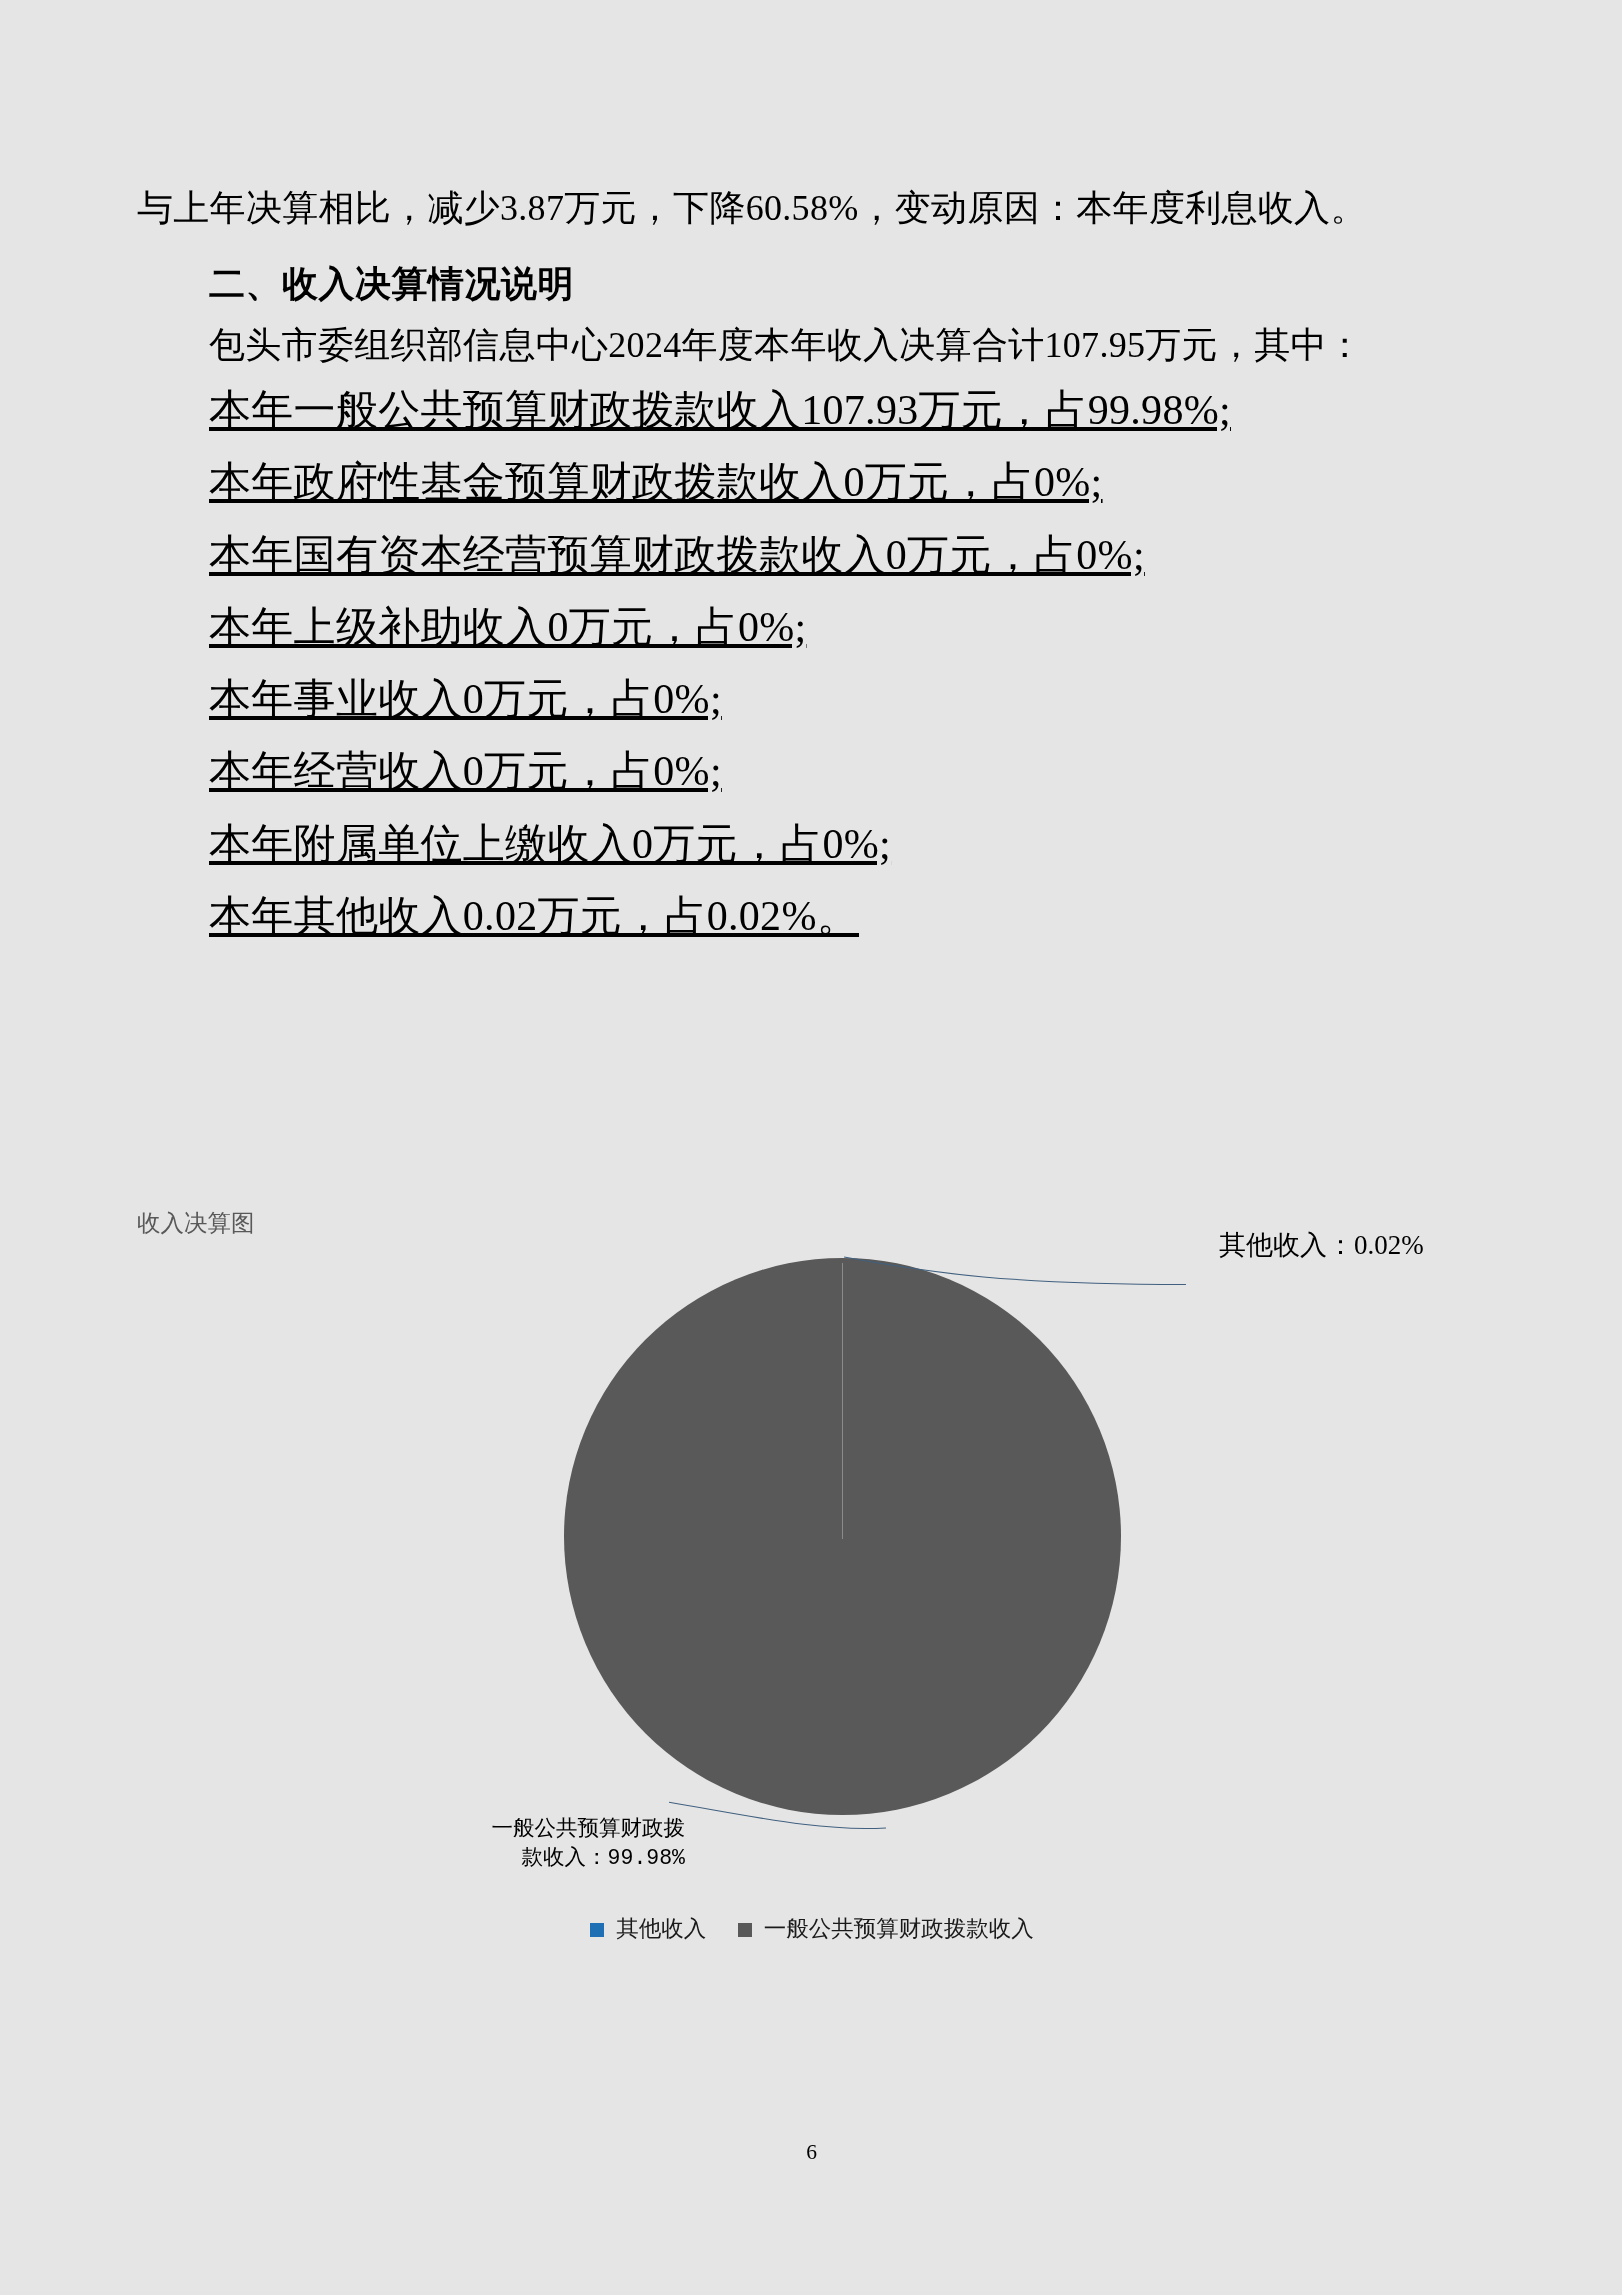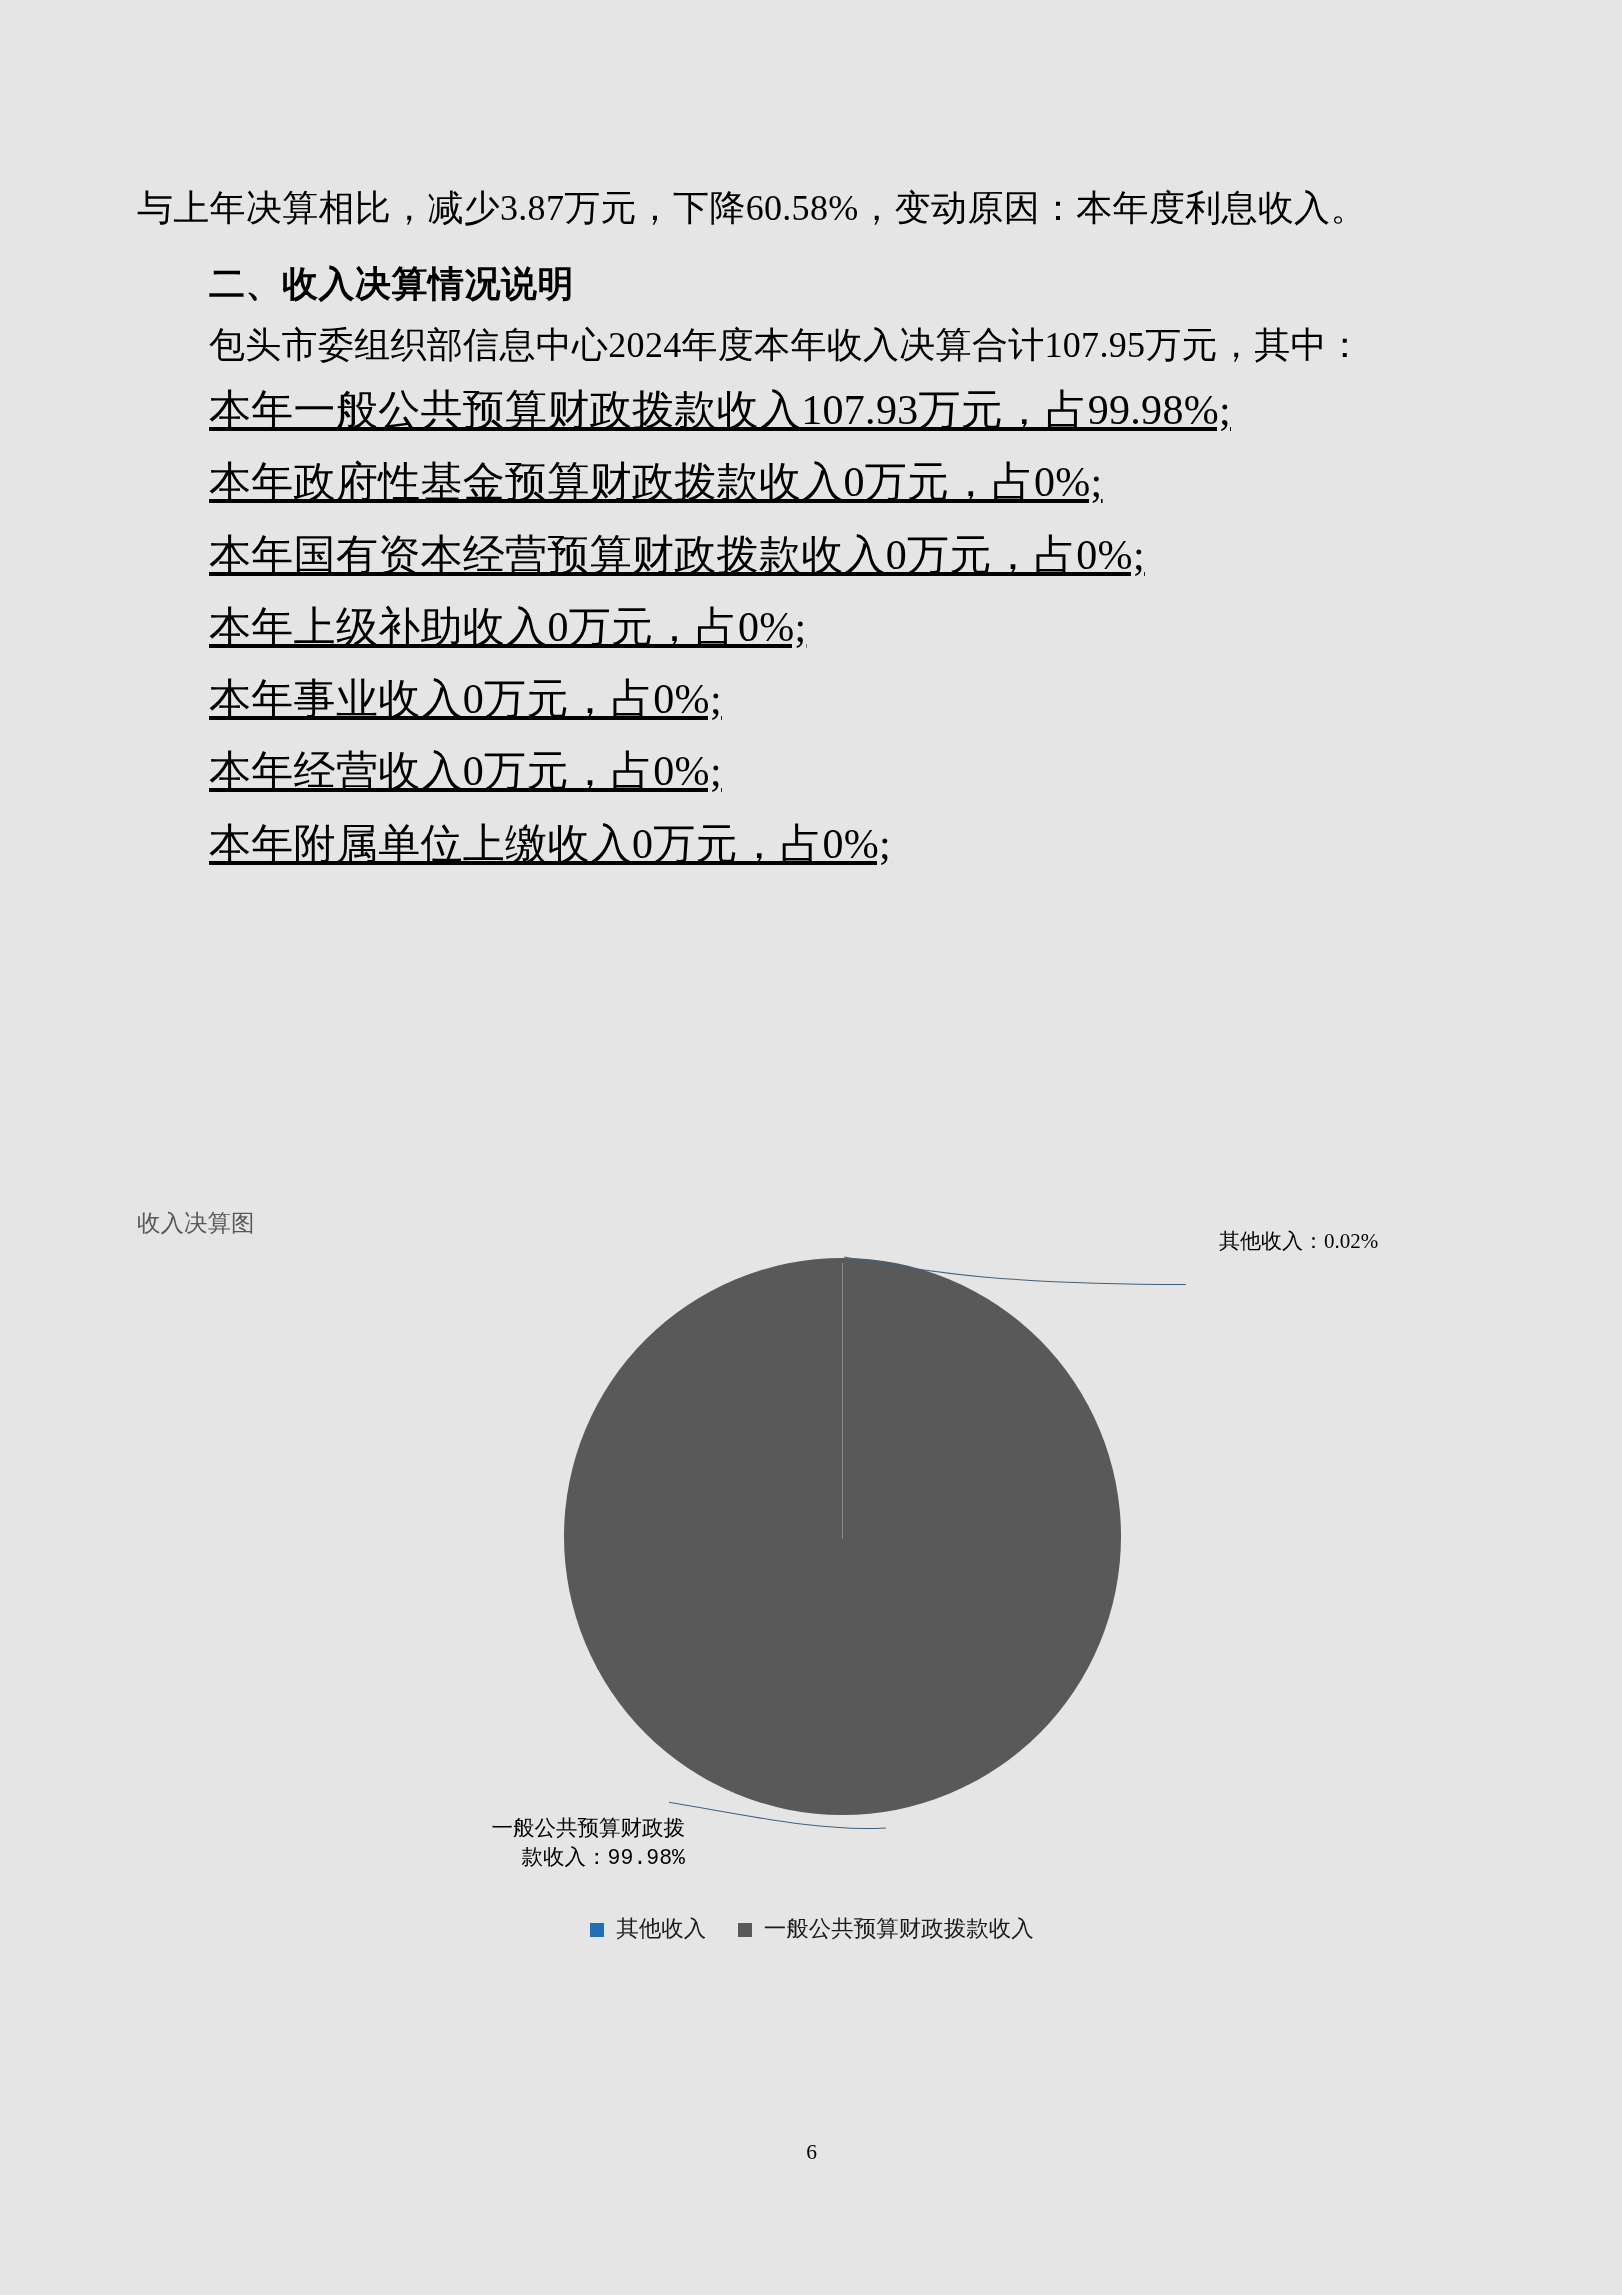--- a/index.html
+++ b/index.html
@@ -101,21 +101,21 @@
     position: absolute;
     left: 337px;
     top: -5.1px;
     width: 348px;
     height: 61px;
   }
   .label-other {
     position: absolute;
     left: 716px;
     top: -31px;
-    font-size: 21px;
+    font-size: 27px;
     color: #000;
     white-space: nowrap;
     font-family: "Liberation Serif", serif;
   }
   .label-general {
     position: absolute;
     left: -125px;
     top: 557px;
     font-size: 21.5px;
     color: #000;
@@ -177,20 +177,21 @@
 
     <p class="body-text indent">包头市委组织部信息中心2024年度本年收入决算合计107.95万元，其中：</p>
 
     <p class="list-line">本年一般公共预算财政拨款收入107.93万元，占99.98%;</p>
     <p class="list-line">本年政府性基金预算财政拨款收入0万元，占0%;</p>
     <p class="list-line">本年国有资本经营预算财政拨款收入0万元，占0%;</p>
     <p class="list-line">本年上级补助收入0万元，占0%;</p>
     <p class="list-line">本年事业收入0万元，占0%;</p>
     <p class="list-line">本年经营收入0万元，占0%;</p>
     <p class="list-line">本年附属单位上缴收入0万元，占0%;</p>
+    <p class="list-line">本年其他收入0.02万元，占0.02%。</p>
 
   </div>
 
   <div class="chart-area">
 
     <div class="chart-title">收入决算图</div>
 
     <div class="pie-wrap">
 
       <div class="pie"></div>

